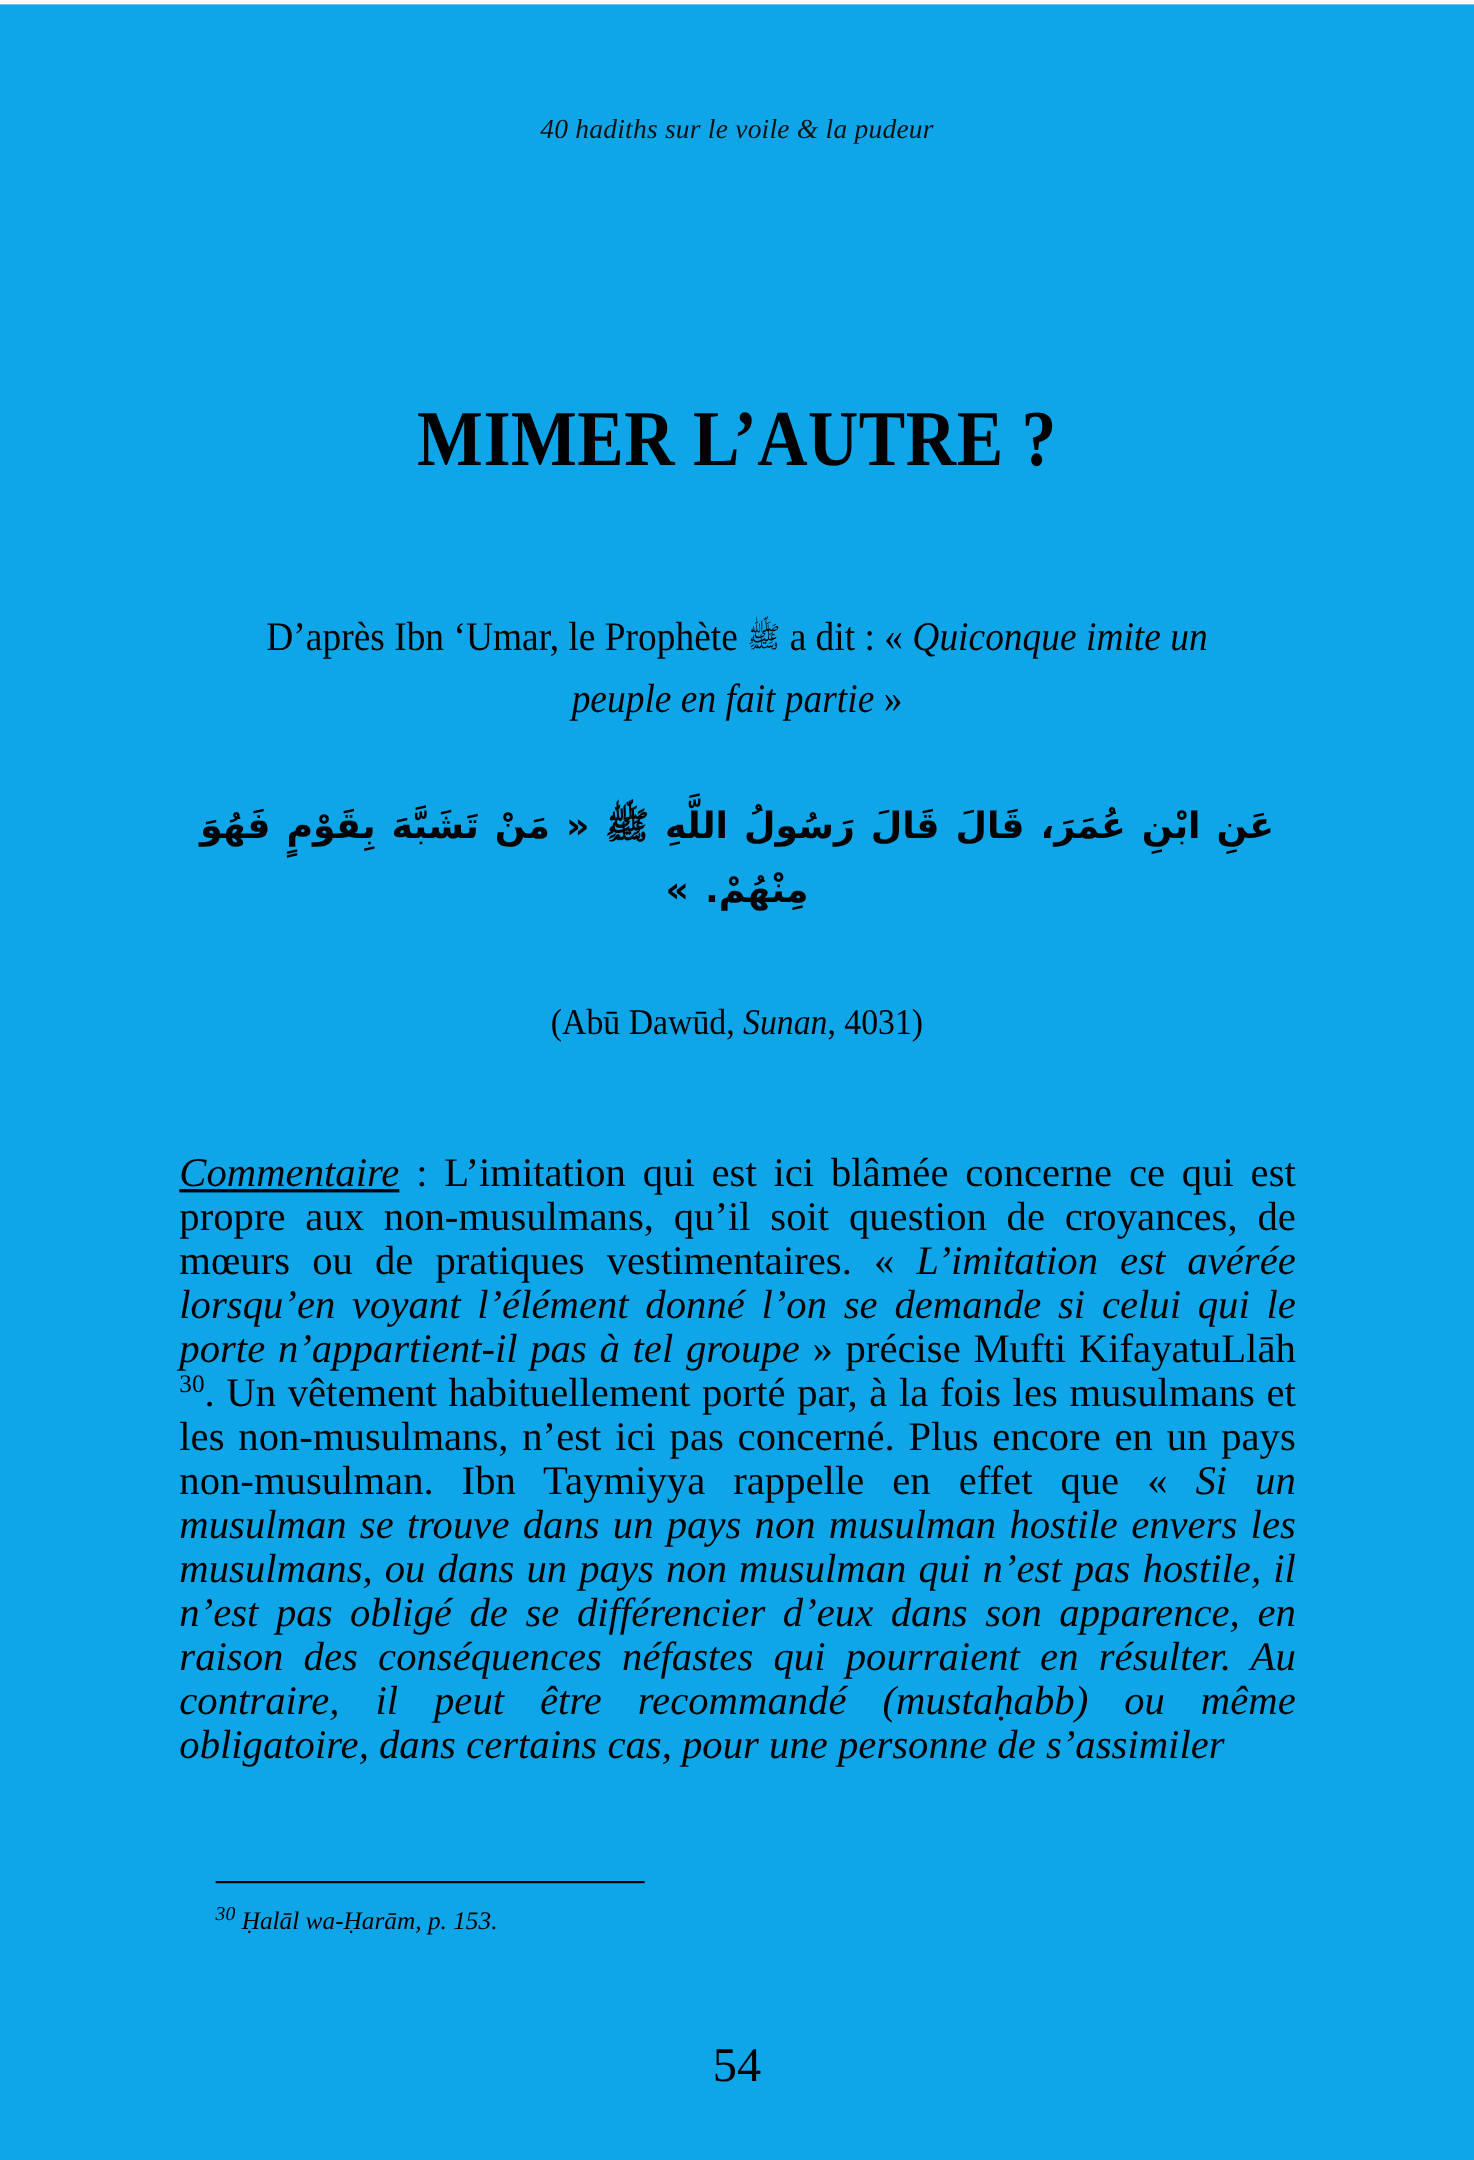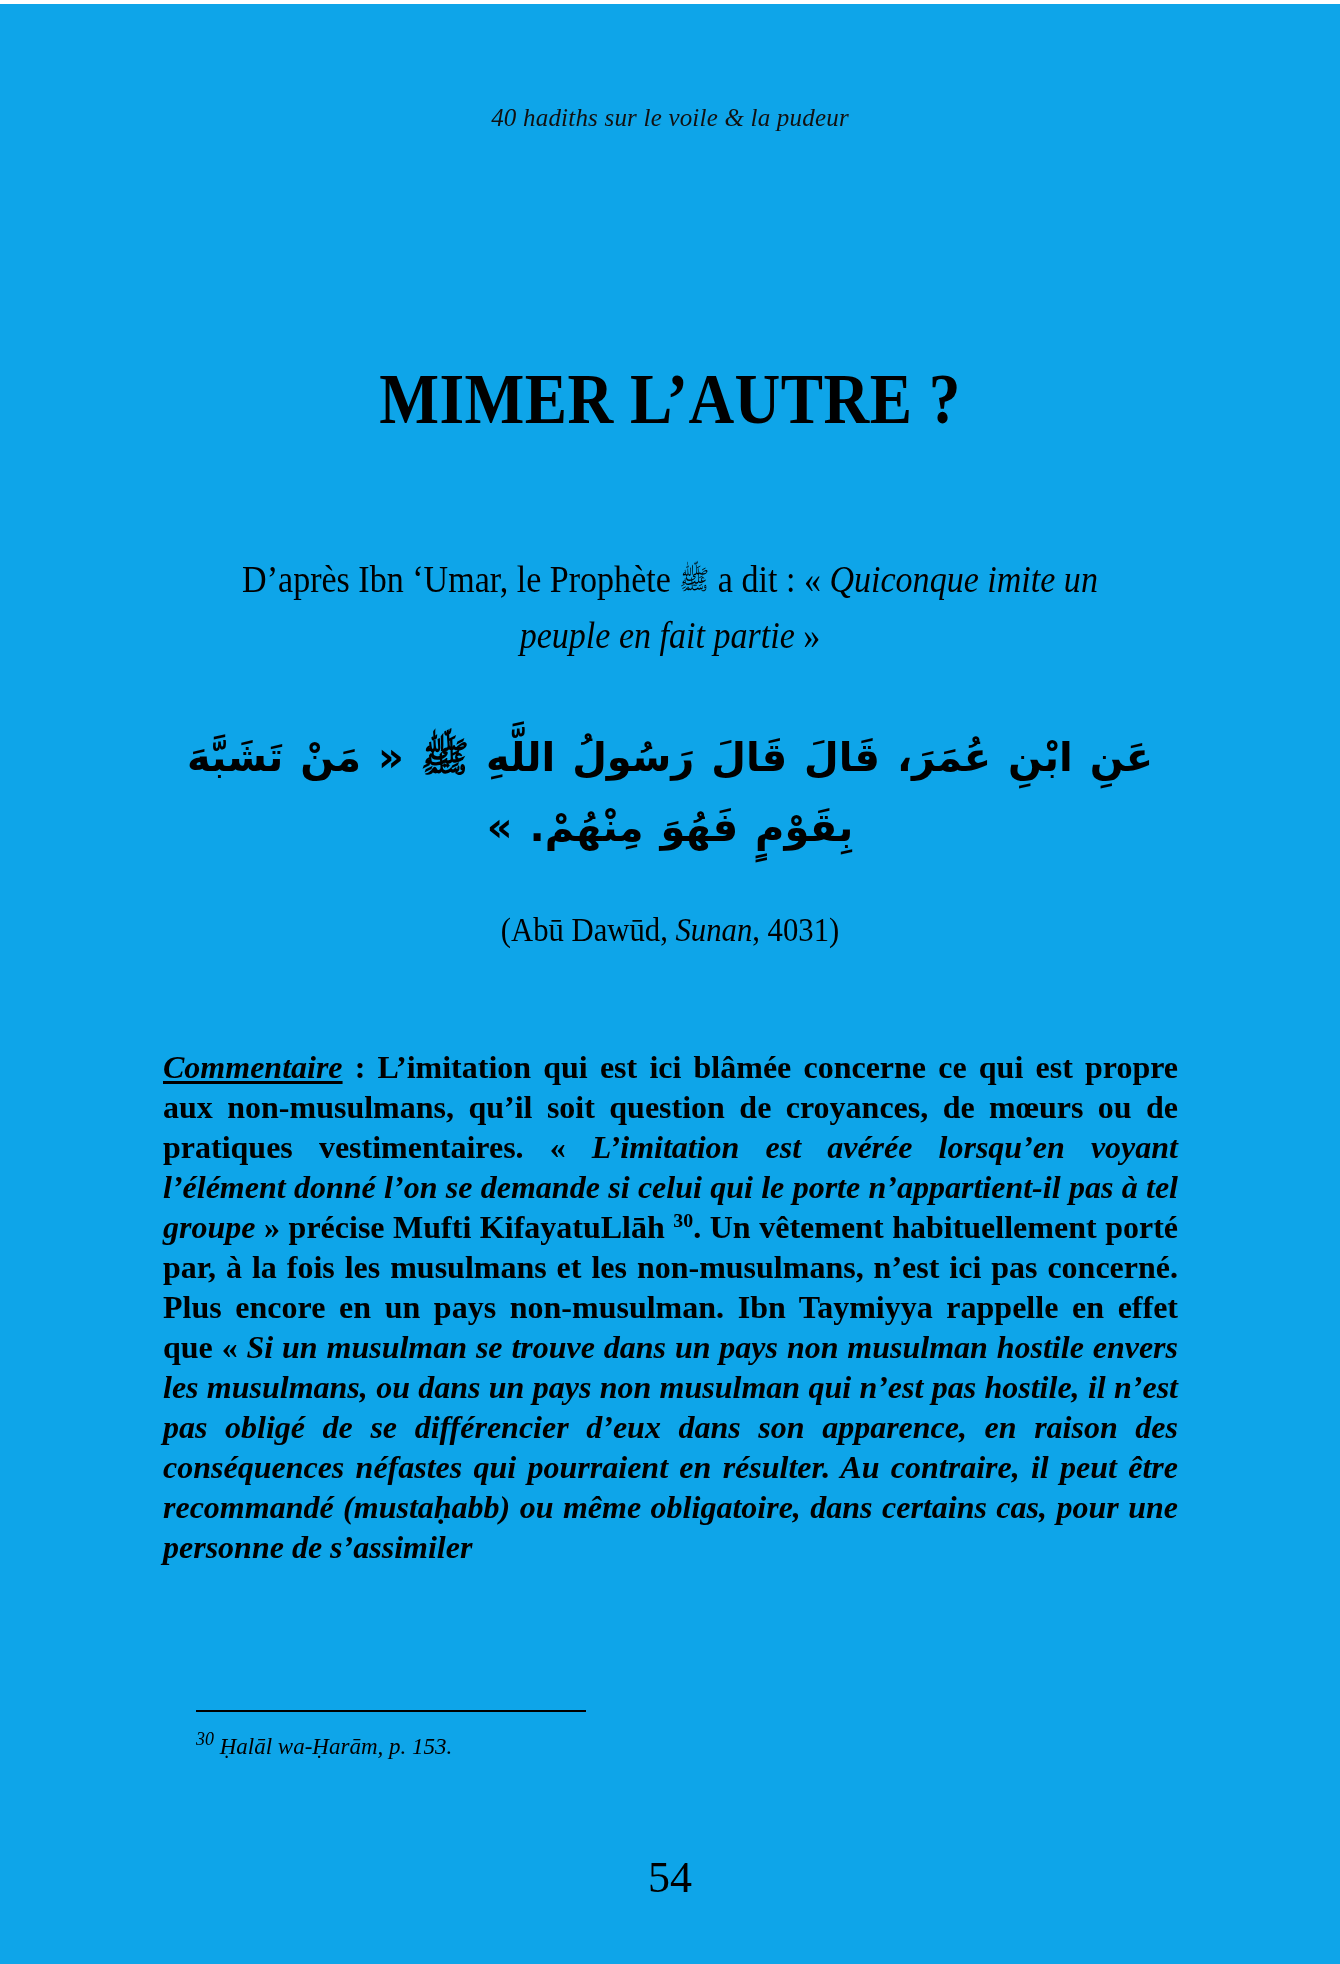--- a/index.html
+++ b/index.html
@@ -68,21 +68,21 @@
 
   
   .hadith-ar {
     position: absolute;
     top: 718px;
     left: 160px;
     width: 1020px;
     direction: rtl;
     text-align: center;
     font-family: "DejaVu Sans", sans-serif;
-    font-size: 40px;
+    font-size: 33px;
     font-weight: bold;
     line-height: 1.75;
     word-spacing: 3px;
   }
 
   
   .source {
     position: absolute;
     top: 908px;
     left: 0;
@@ -93,26 +93,25 @@
     transform-origin: center top;
   }
   .source .book { font-style: italic; }
 
   
   .commentary {
     position: absolute;
     top: 1043px;
     left: 163px;
     width: 1015px;
-    font-size: 32px;
+    font-size: 37px;
     line-height: 40px;
     text-align: justify;
     text-justify: inter-word;
     hyphens: none;
-    font-weight: bold;
   }
   .commentary .lead {
     font-style: italic;
     text-decoration: underline;
     text-underline-offset: 3px;
   }
   .commentary .it { font-style: italic; }
   .commentary sup {
     font-size: 0.62em;
     vertical-align: 0.55em;

